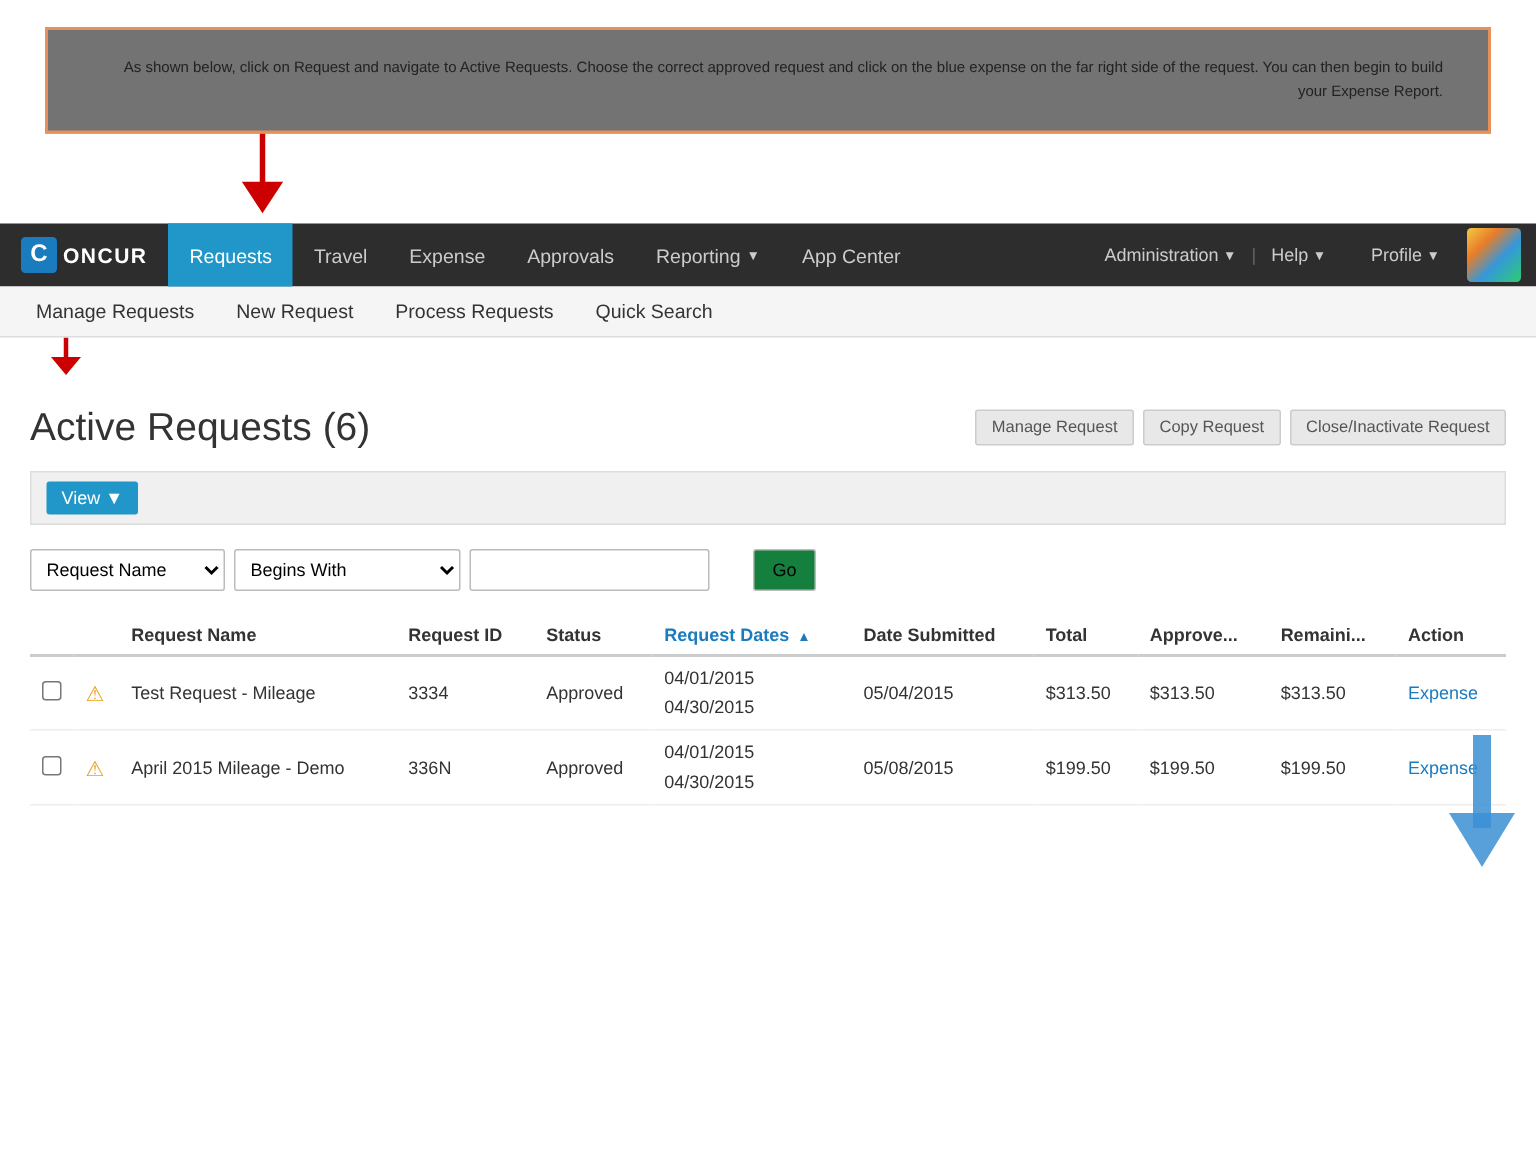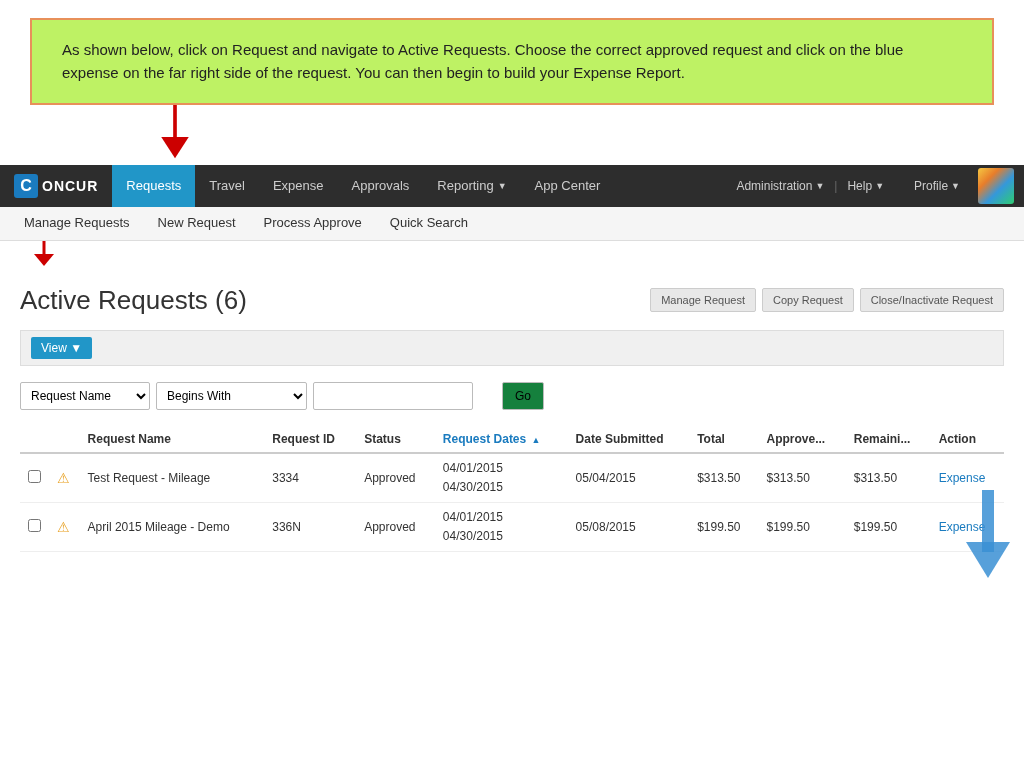--- a/index.html
+++ b/index.html
@@ -1,25 +1,25 @@
 <!DOCTYPE html>
 <html><head>
   <meta charset="utf-8">
   <style>
     * { box-sizing: border-box; margin: 0; padding: 0; }
     body { font-family: Arial, sans-serif; background: #fff; width: 1024px; min-height: 768px; position: relative; overflow-x: hidden; }
 
     
     .instruction-box {
       border: 2px solid #e8905a;
-      background: #bef264;
+      background: #737373;
       margin: 18px 30px 0 30px;
       padding: 18px 30px;
-      text-align: left;
-      font-size: 15px;
+      text-align: right;
+      font-size: 10px;
       line-height: 1.55;
       color: #222;
     }
 
     
     .arrow-container {
       position: relative;
       height: 60px;
       margin-left: 155px;
     }
@@ -318,21 +318,21 @@
 </div>
 
 <div class="subnav">
   <div class="subnav-item">
     <span>Manage Requests</span>
   </div>
   <div class="subnav-item">
     <span>New Request</span>
   </div>
   <div class="subnav-item">
-    <span>Process Approve</span>
+    <span>Process Requests</span>
   </div>
   <div class="subnav-item">
     <span>Quick Search</span>
   </div>
 </div>
 
 <div style="position:relative; height:28px; margin-left:30px;">
   <svg style="position:absolute; top:0; left:0; width:28px; height:26px;" viewBox="0 0 28 26" xmlns="http://www.w3.org/2000/svg">
     <line x1="14" y1="0" x2="14" y2="18" stroke="#cc0000" stroke-width="3"></line>
     <polygon points="4,13 24,13 14,25" fill="#cc0000"></polygon>

